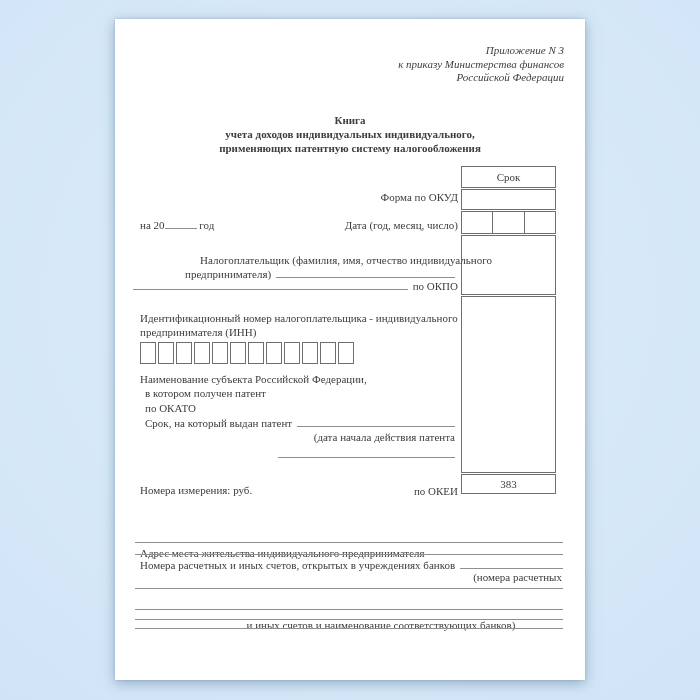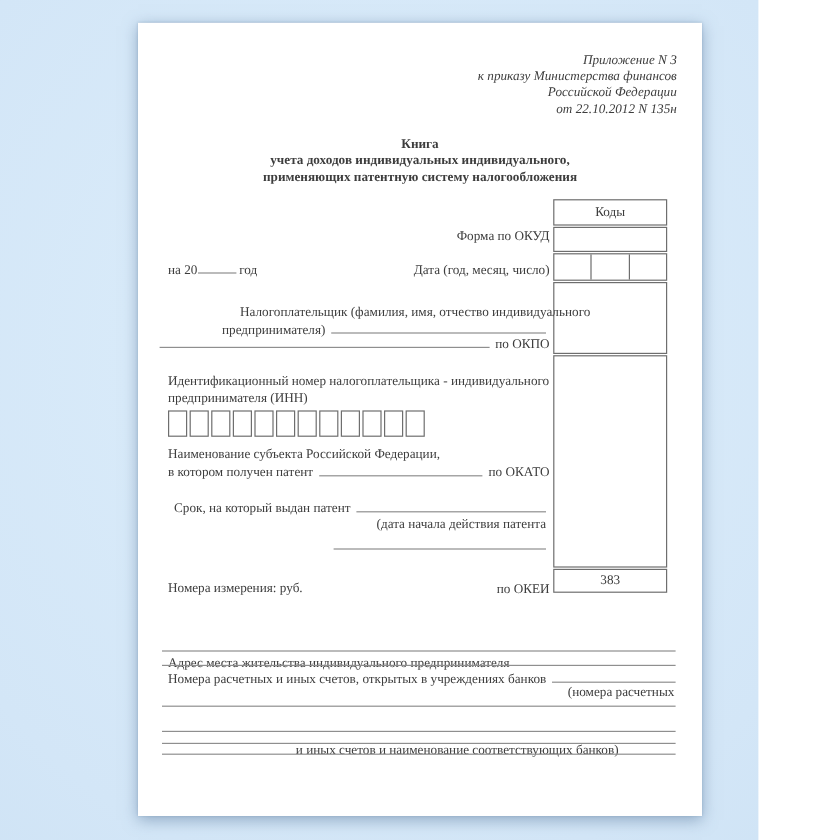--- a/index.html
+++ b/index.html
@@ -6,21 +6,21 @@
     --background-top:#ddeefb;
     --background-edge:#c6ddf1;
     --paper:#ffffff;
     --text:#3d3d3d;
     --border:#6e6e6e;
     --line:#8f8f8f;
   }
   *{margin:0;padding:0;box-sizing:border-box;}
   body{width:700px;height:700px;overflow:hidden;font-family:"Liberation Serif","DejaVu Serif",serif;}
   .stage{
-    position:relative;width:632px;height:700px;
+    position:relative;width:700px;height:700px;
     background:radial-gradient(120% 115% at 50% 42%, var(--background-top) 0%, #d3e6f7 55%, var(--background-edge) 100%);
   }
   .page{
     position:absolute;left:115px;top:19px;width:470px;height:661px;
     background:var(--paper);
     box-shadow:0 3px 12px rgba(90,120,155,.55), 0 0 2px rgba(90,120,155,.35);
     color:var(--text);font-size:11px;line-height:13.5px;
   }
   .abs{position:absolute;}
   .nowrap{white-space:nowrap;}
@@ -53,31 +53,30 @@
 </head>
 <body>
 
 <div class="stage">
   <div class="page">
 
     <div class="abs italic right" style="top:25px;right:21px;">
       <div>Приложение N 3</div>
       <div>к приказу Министерства финансов</div>
       <div>Российской Федерации</div>
-      <div>от 22.10.2012 N 135н</div>
     </div>
 
     <div class="abs bold center" style="top:94px;left:0;width:100%;line-height:14px;">
       <div>Книга</div>
       <div>учета доходов индивидуальных индивидуального,</div>
       <div>применяющих патентную систему налогообложения</div>
     </div>
 
     <div class="codes-box">
-      <div class="codes-row h-header center">Коды</div>
+      <div class="codes-row h-header center">Срок</div>
       <div class="codes-row h-okud"></div>
       <div class="codes-row h-date">
         <div class="date-cell"></div>
         <div class="date-cell"></div>
         <div class="date-cell"></div>
       </div>
       <div class="codes-row h-okpo"></div>
       <div class="codes-row h-big"></div>
       <div class="codes-row h-okei center">383</div>
     </div>
@@ -112,21 +111,21 @@
         <div class="inn-cell"></div>
         <div class="inn-cell"></div>
         <div class="inn-cell"></div>
         <div class="inn-cell"></div>
         <div class="inn-cell"></div>
         <div class="inn-cell"></div>
         <div class="inn-cell"></div>
       </div>
 
     <div class="abs nowrap" style="top:354px;left:25px;">Наименование субъекта Российской Федерации,</div>
-    <div class="hrow" style="top:368px;left:25px;right:127px;">
+    <div class="hrow" style="top:368px;left:25px;right:127px;flex-direction:column;">
       <span class="nowrap">в котором получен патент</span>
       <span class="fill-line gapL gapR"></span>
       <span class="nowrap">по ОКАТО</span>
     </div>
 
     <div class="hrow" style="top:398px;left:30px;right:130px;">
       <span class="nowrap">Срок, на который выдан патент</span>
       <span class="fill-line gapL"></span>
     </div>
     <div class="abs nowrap" style="top:412px;right:130px;">(дата начала действия патента</div>

